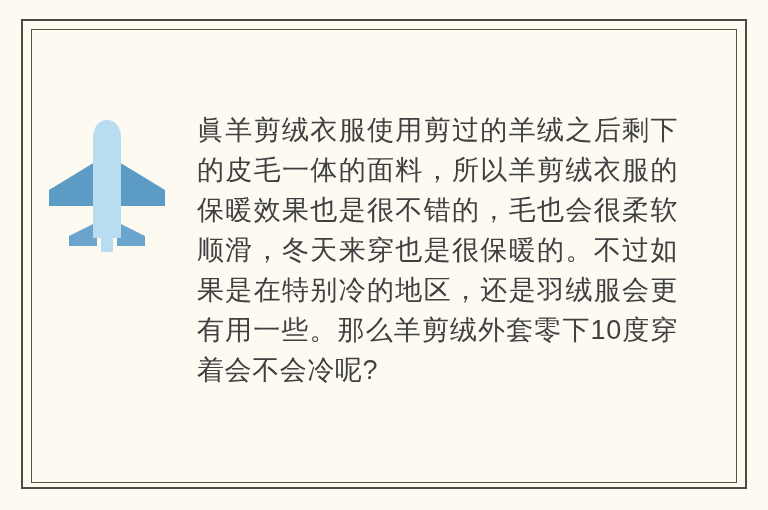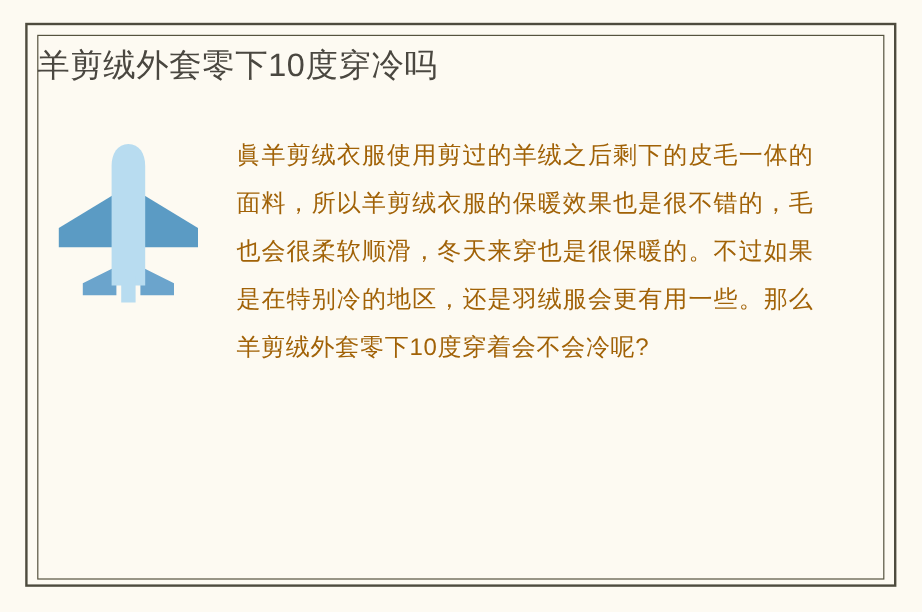--- a/index.html
+++ b/index.html
@@ -83,38 +83,37 @@
     width: 120px;
     height: 140px;
   }
 
   .article-body {
     position: absolute;
     left: 197px;
     top: 0px;
     width: 481px;
     margin: 0;
-    font-size: 20px;
+    font-size: 27px;
     line-height: 40px;
-    color: #a16207;
+    color: #404040;
     text-align: justify;
     text-justify: inter-character;
     letter-spacing: 0.6px;
     font-family: "Liberation Sans", "DejaVu Sans", sans-serif;
   }
 </style>
 </head>
 <body>
 
 <div class="page">
 
   <div class="frame-outer"></div>
   <div class="frame-inner"></div>
 
-  <h1 class="article-title">羊剪绒外套零下10度穿冷吗</h1>
 
   <div class="body-area">
 
     <div class="plane-wrap">
       <svg viewBox="0 0 120 140" xmlns="http://www.w3.org/2000/svg" aria-hidden="true">
 
         <polygon points="48,44 48,88 2,88 2,72" fill="#5b9bc4"></polygon>
 
         <polygon points="72,44 72,88 118,88 118,72" fill="#5b9bc4"></polygon>
 

